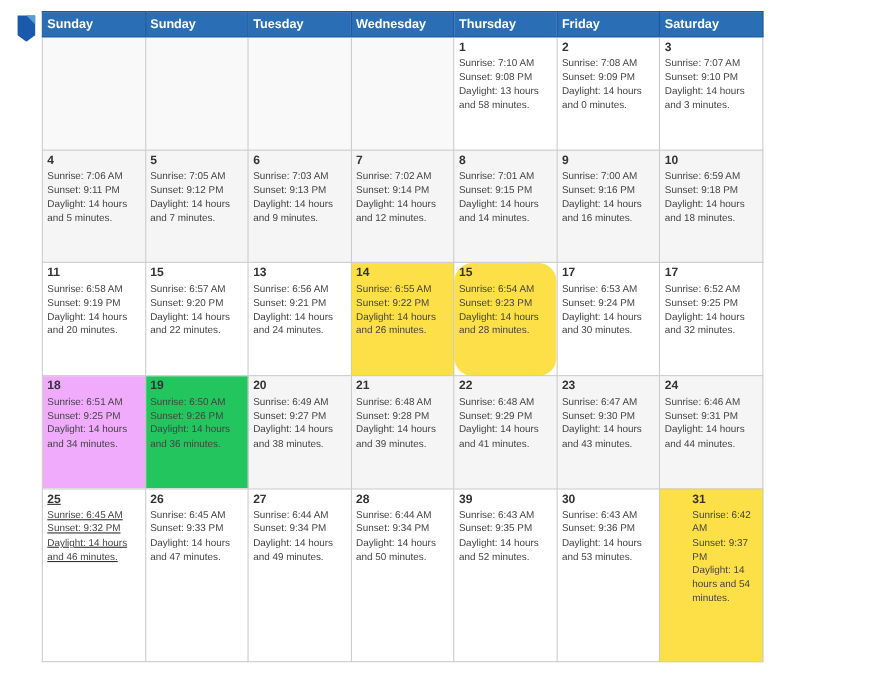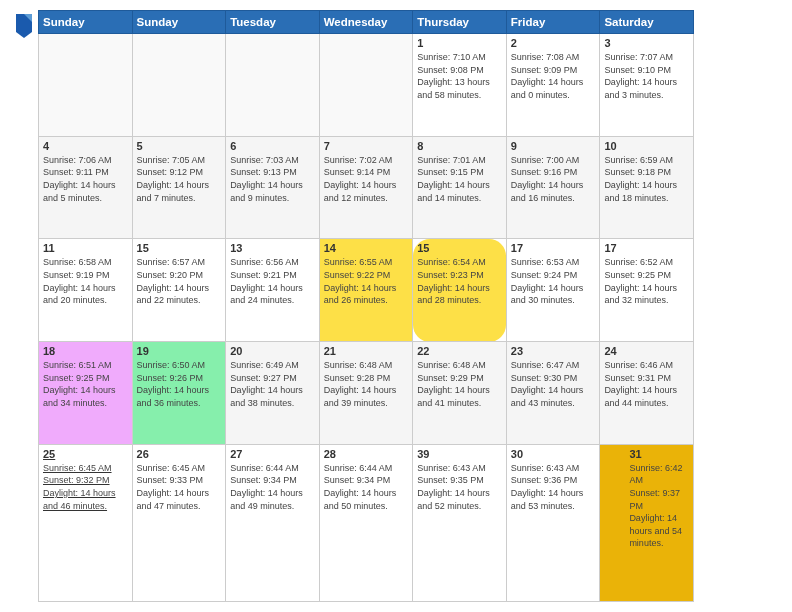--- a/index.html
+++ b/index.html
@@ -209,21 +209,21 @@
           <td style="background: rgb(255, 255, 255); border-radius: 27px;">
             <span class="day-num">17</span>
             <div class="day-info">Sunrise: 6:52 AM<br>Sunset: 9:25 PM<br>Daylight: 14 hours and 32 minutes.</div>
           </td>
         </tr>
         <tr>
           <td style="background: #f0abfc;">
             <span class="day-num">18</span>
             <div class="day-info">Sunrise: 6:51 AM<br>Sunset: 9:25 PM<br>Daylight: 14 hours and 34 minutes.</div>
           </td>
-          <td style="background: #86efac;">
+          <td style="background: #22c55e;">
             <span class="day-num">19</span>
             <div class="day-info">Sunrise: 6:50 AM<br>Sunset: 9:26 PM<br>Daylight: 14 hours and 36 minutes.</div>
           </td>
           <td style="background: rgb(245, 245, 245);">
             <span class="day-num">20</span>
             <div class="day-info">Sunrise: 6:49 AM<br>Sunset: 9:27 PM<br>Daylight: 14 hours and 38 minutes.</div>
           </td>
           <td style="background: rgb(245, 245, 245);">
             <span class="day-num">21</span>
             <div class="day-info">Sunrise: 6:48 AM<br>Sunset: 9:28 PM<br>Daylight: 14 hours and 39 minutes.</div>
@@ -259,20 +259,20 @@
             <div class="day-info">Sunrise: 6:44 AM<br>Sunset: 9:34 PM<br>Daylight: 14 hours and 50 minutes.</div>
           </td>
           <td style="background: rgb(255, 255, 255);">
             <span class="day-num">39</span>
             <div class="day-info">Sunrise: 6:43 AM<br>Sunset: 9:35 PM<br>Daylight: 14 hours and 52 minutes.</div>
           </td>
           <td style="background: rgb(255, 255, 255);">
             <span class="day-num">30</span>
             <div class="day-info">Sunrise: 6:43 AM<br>Sunset: 9:36 PM<br>Daylight: 14 hours and 53 minutes.</div>
           </td>
-          <td style="background: #eab308; padding-left: 29px;">
+          <td style="background: #fde047; padding-left: 29px;">
             <span class="day-num">31</span>
             <div class="day-info">Sunrise: 6:42 AM<br>Sunset: 9:37 PM<br>Daylight: 14 hours and 54 minutes.</div>
           </td>
         </tr>
       </tbody>
   </table>
 </div>
 
 </body></html>

